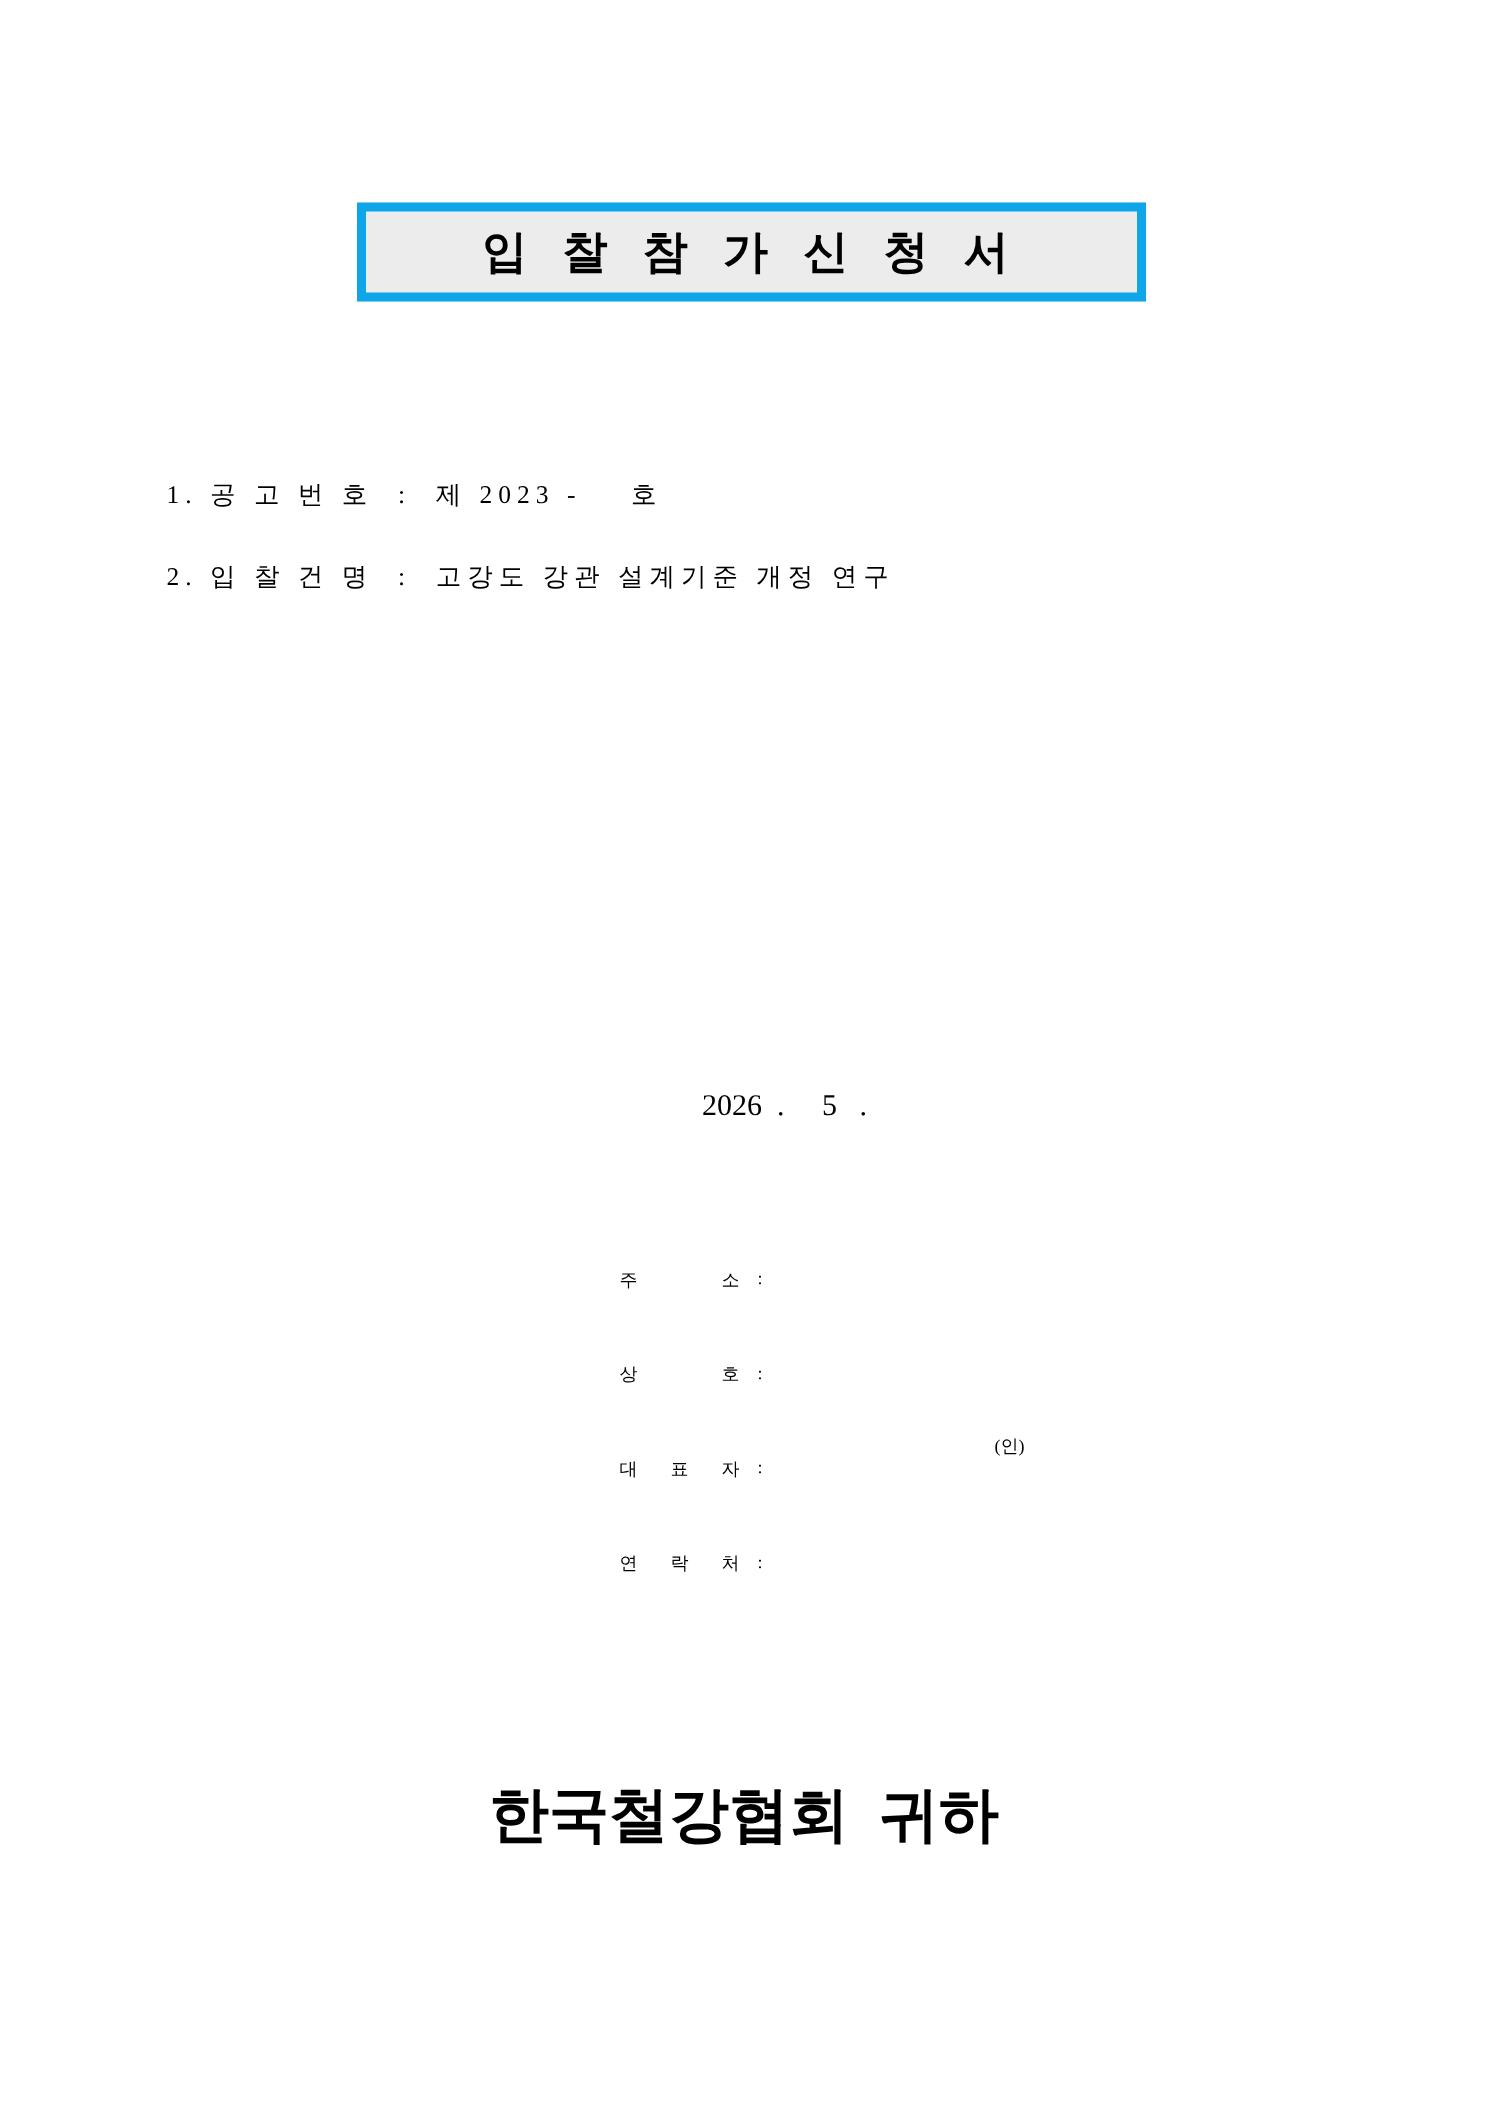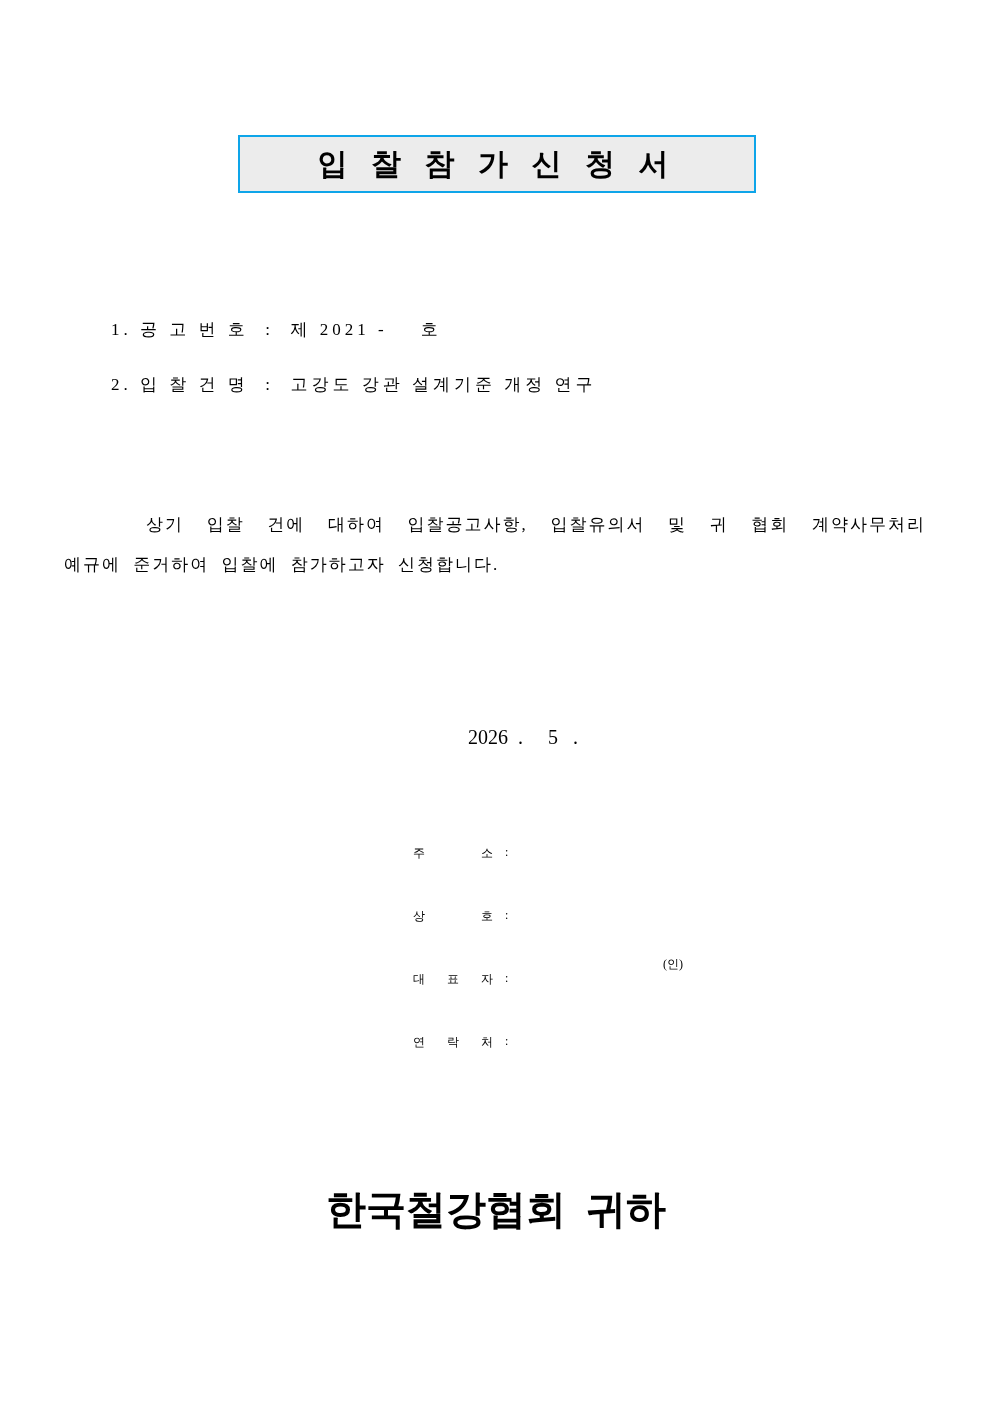--- a/index.html
+++ b/index.html
@@ -18,21 +18,21 @@
   }
 
   
   .title-box {
     position: absolute;
     left: 238px;
     top: 135px;
     width: 514px;
     height: 54px;
     background: #ececec;
-    border: 2px solid #0ea5e9;
+    border: 6px solid #0ea5e9;
     display: flex;
     align-items: center;
     justify-content: center;
   }
   .title-text {
     font-size: 30px;
     font-weight: bold;
     letter-spacing: 8px;
     white-space: pre;
   }
@@ -121,28 +121,24 @@
 </style>
 </head>
 <body>
 
 <div class="page">
 
   <div class="title-box">
     <span class="title-text">입 찰 참 가 신 청 서</span>
   </div>
 
-  <div class="doc-item" id="item1">1. 공 고 번 호  :  제 2021 -    호</div>
+  <div class="doc-item" id="item1">1. 공 고 번 호  :  제 2023 -    호</div>
 
   <div class="doc-item" id="item2">2. 입 찰 건 명  :  고강도 강관 설계기준 개정 연구</div>
 
-  <div class="body-par">
-    <div class="par-line1">상기 입찰 건에 대하여 입찰공고사항, 입찰유의서 및 귀 협회 계약사무처리</div>
-    <div class="par-line2">예규에 준거하여 입찰에 참가하고자 신청합니다.</div>
-  </div>
 
   <div class="date-line">2026  .     5   .</div>
 
   <div class="form-area">
 
     <div class="form-row">
       <span class="form-label">주 소</span><span class="form-colon">:</span>
       <span class="seal"></span>
     </div>
 

